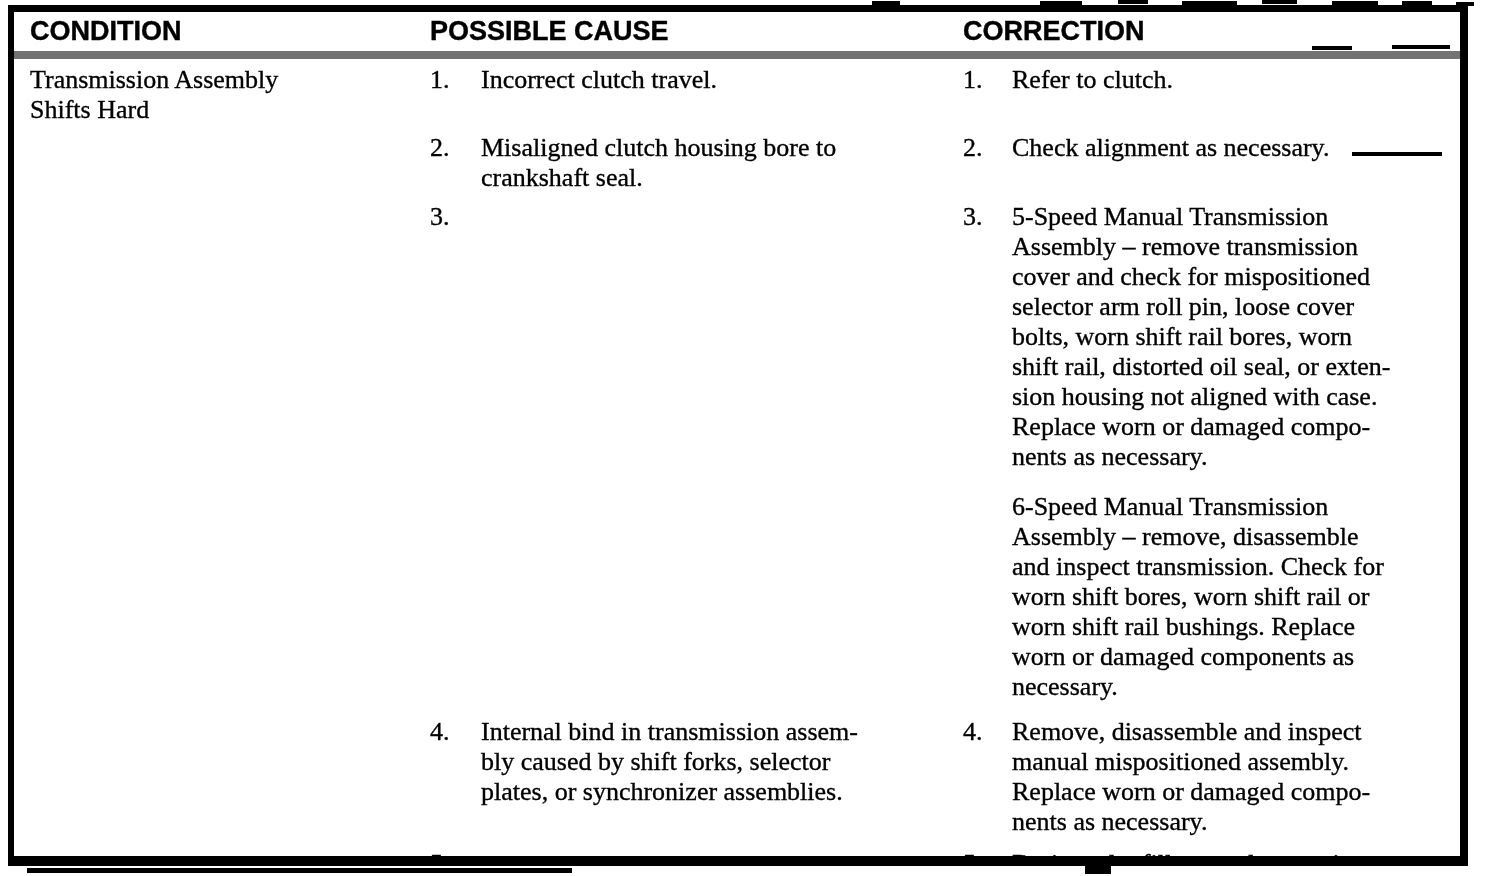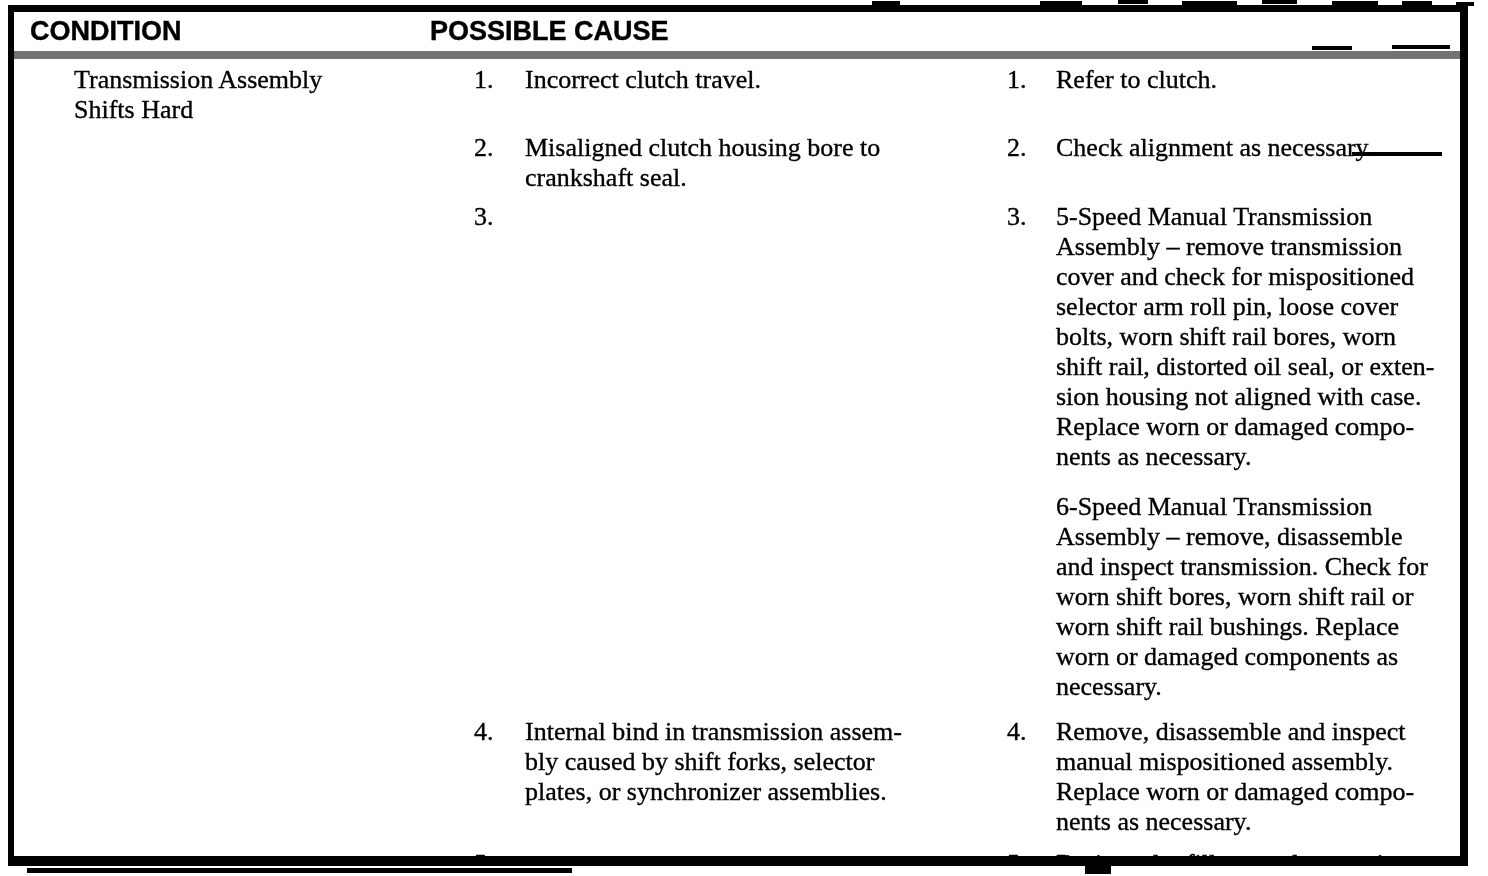--- a/index.html
+++ b/index.html
@@ -37,21 +37,21 @@
   .hc-condition{width:400px;}
   .hc-cause{width:533px;}
   .hc-correction{flex:1;}
   .body{
     padding-left:16px;
     font-size:26px;
     line-height:30px;
     -webkit-text-stroke:0.35px #000;
   }
   .trow{display:flex;align-items:flex-start;}
-  .cell-condition{width:400px;flex:none;white-space:pre;margin-left:44px;}
+  .cell-condition{width:400px;flex:none;white-space:pre;}
   .cell-cause{width:533px;flex:none;display:flex;}
   .cell-correction{flex:1;display:flex;}
   .num{width:51px;flex:none;}
   .cell-correction .num{width:49px;}
   .lines{white-space:pre;}
   .para + .para{margin-top:20px;}
   .m-r1{margin-top:6px;}
   .m-r2{margin-top:8px;}
   .m-r3{margin-top:9px;}
   .m-r4{margin-top:15px;}
@@ -61,20 +61,21 @@
 </head>
 <body>
 
 <div class="page">
 
   <div class="table-box">
 
     <div class="header-row">
       <div class="hc-condition">CONDITION</div>
       <div class="hc-cause">POSSIBLE CAUSE</div>
+      <div class="hc-correction">CORRECTION</div>
     </div>
 
     <div class="body">
 
       <div class="trow m-r1">
         <div class="cell-condition">Transmission Assembly
 Shifts Hard</div>
         <div class="cell-cause">
           <span class="num">1.</span>
           <div class="lines">Incorrect clutch travel.</div>

